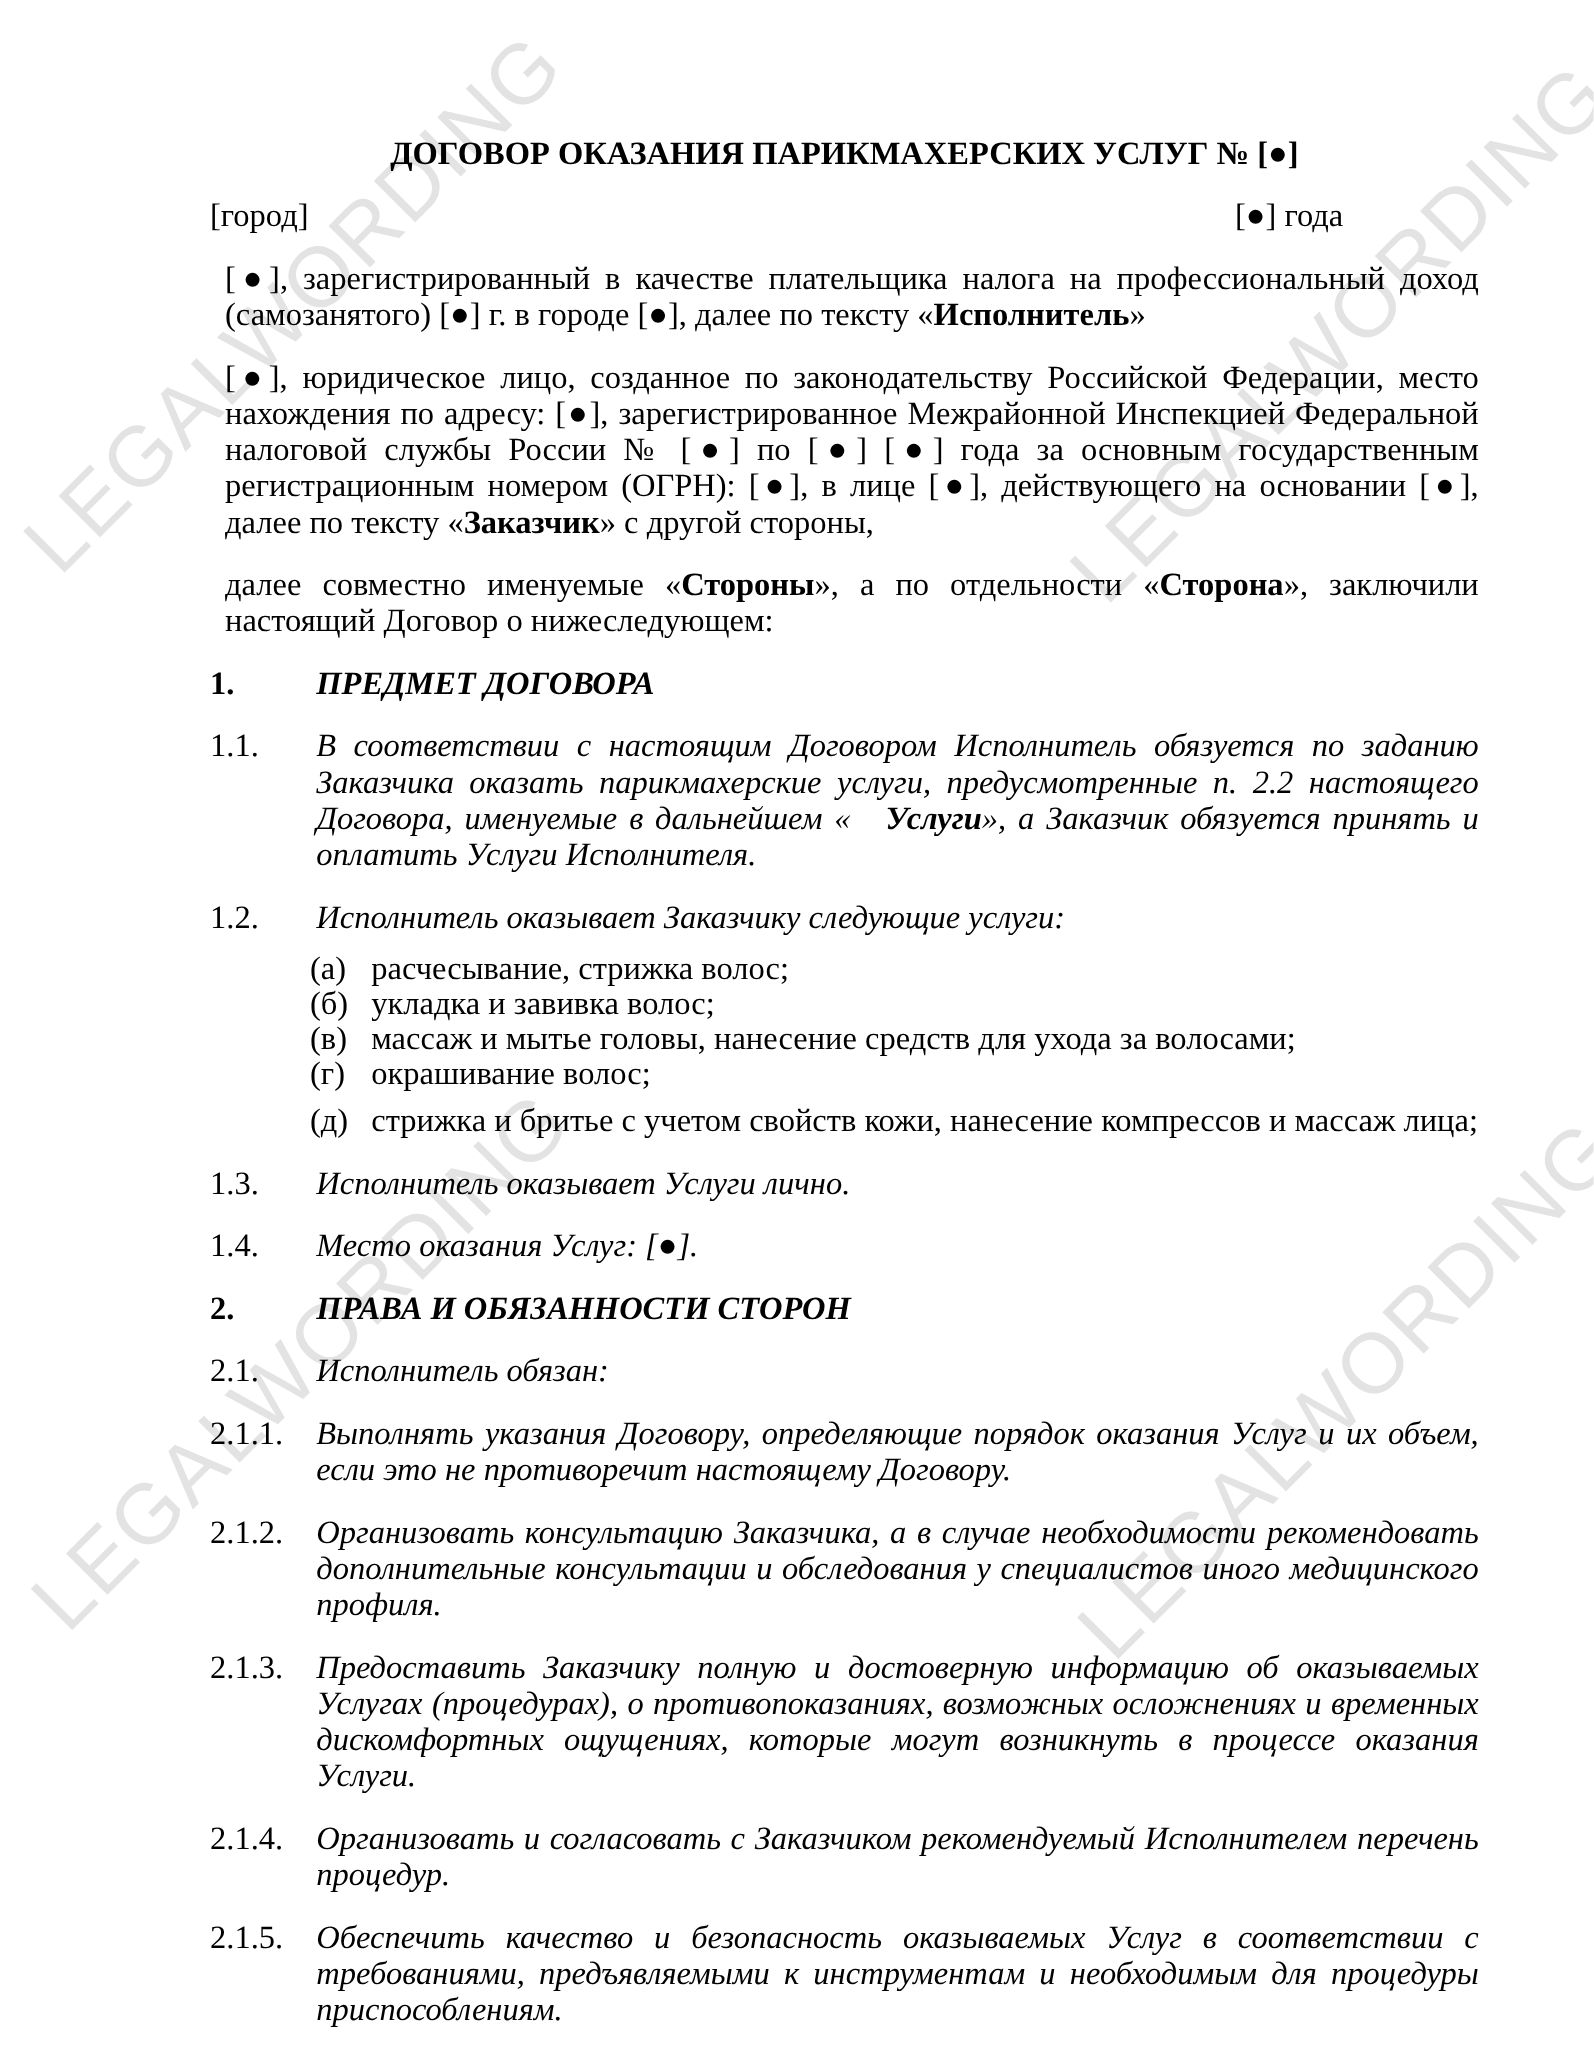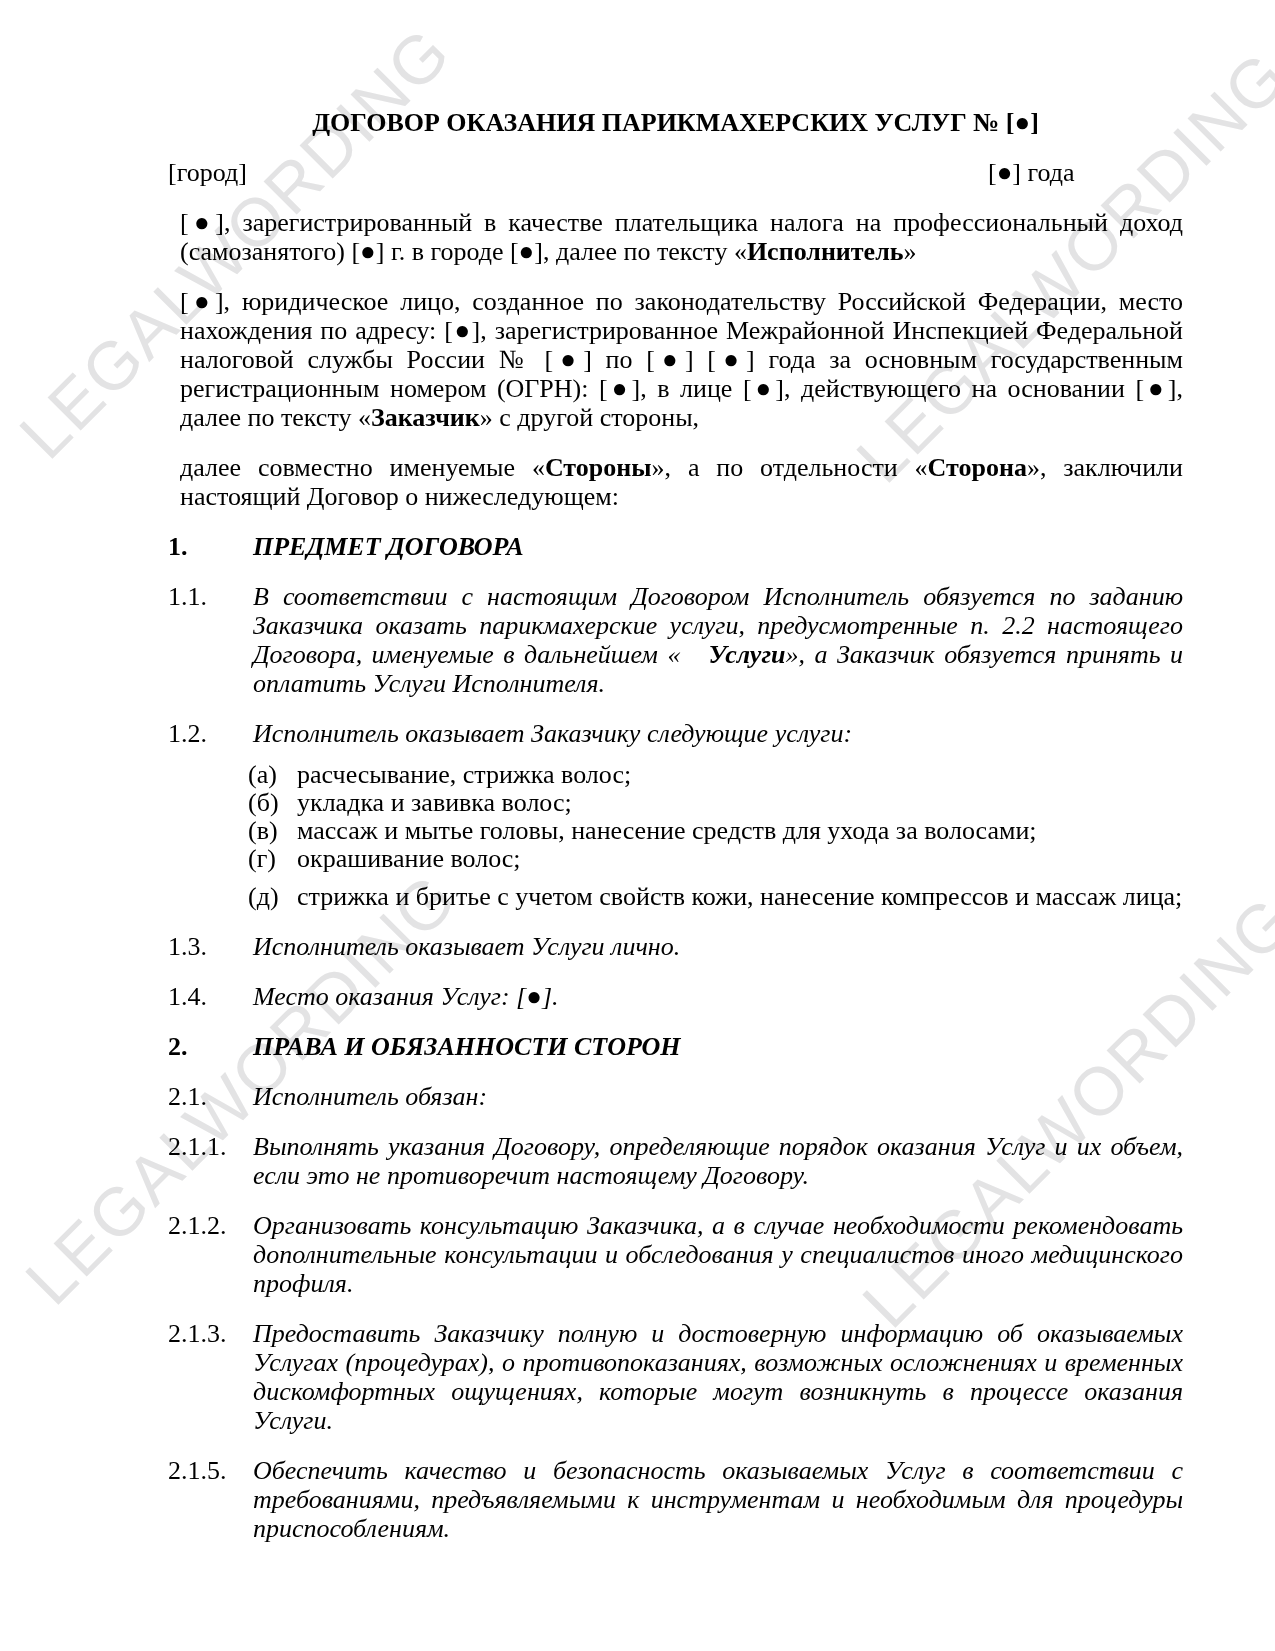--- a/index.html
+++ b/index.html
@@ -145,20 +145,24 @@
     <div class="clause">
       <span class="num">2.1.2.</span>
       <span class="txt"><span>Организовать консультацию Заказчика, а в случае необходимости рекомендовать дополнительные консультации и обследования у специалистов иного медицинского профиля.</span></span>
     </div>
 
     <div class="clause">
       <span class="num">2.1.3.</span>
       <span class="txt"><span>Предоставить Заказчику полную и достоверную информацию об оказываемых Услугах (процедурах), о противопоказаниях, возможных осложнениях и временных дискомфортных ощущениях, которые могут возникнуть в процессе оказания Услуги.</span></span>
     </div>
 
+    <div class="clause">
+      <span class="num">2.1.4.</span>
+      <span class="txt"><span>Организовать и согласовать с Заказчиком рекомендуемый Исполнителем перечень процедур.</span></span>
+    </div>
 
     <div class="clause">
       <span class="num">2.1.5.</span>
       <span class="txt"><span>Обеспечить качество и безопасность оказываемых Услуг в соответствии с требованиями, предъявляемыми к инструментам и необходимым для процедуры приспособлениям.</span></span>
     </div>
 
   </div>
 </div>
 
 </body></html>

